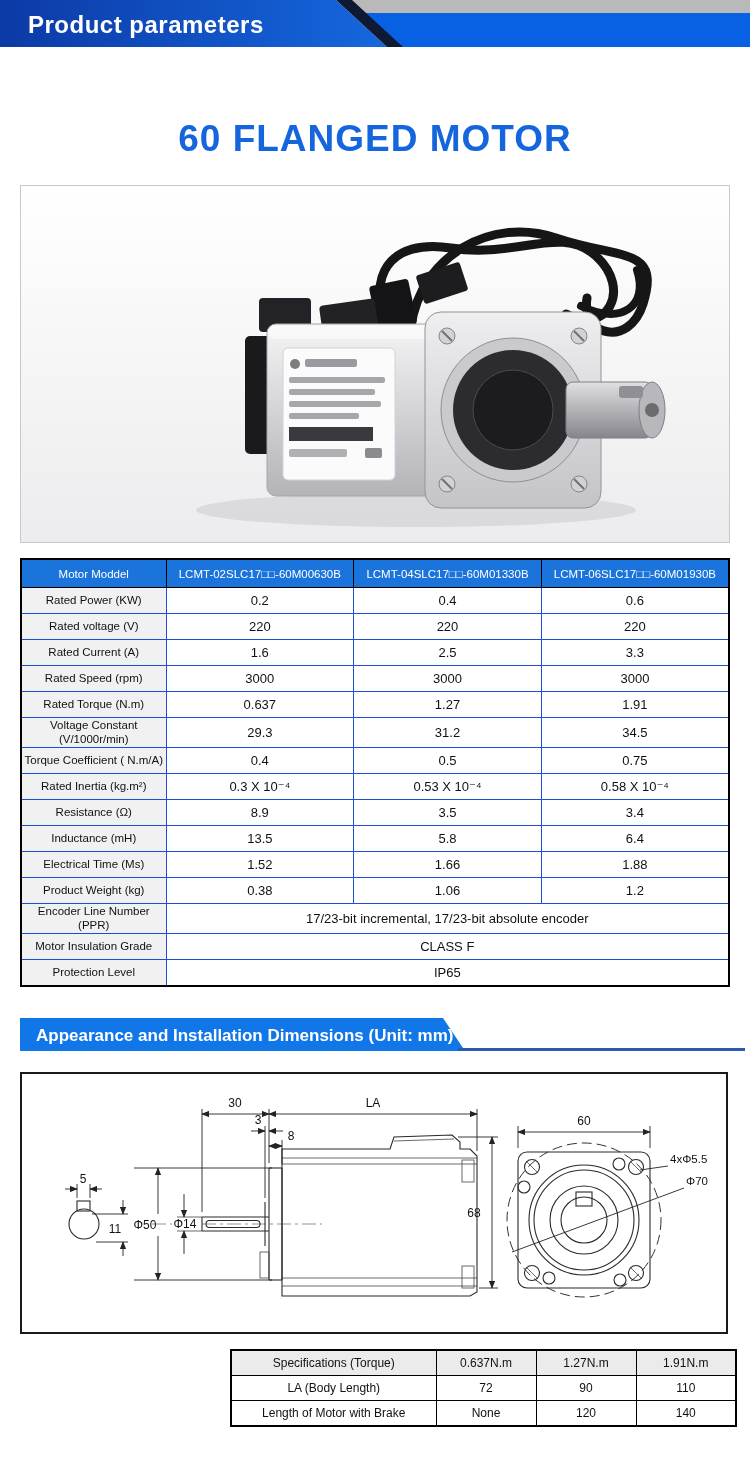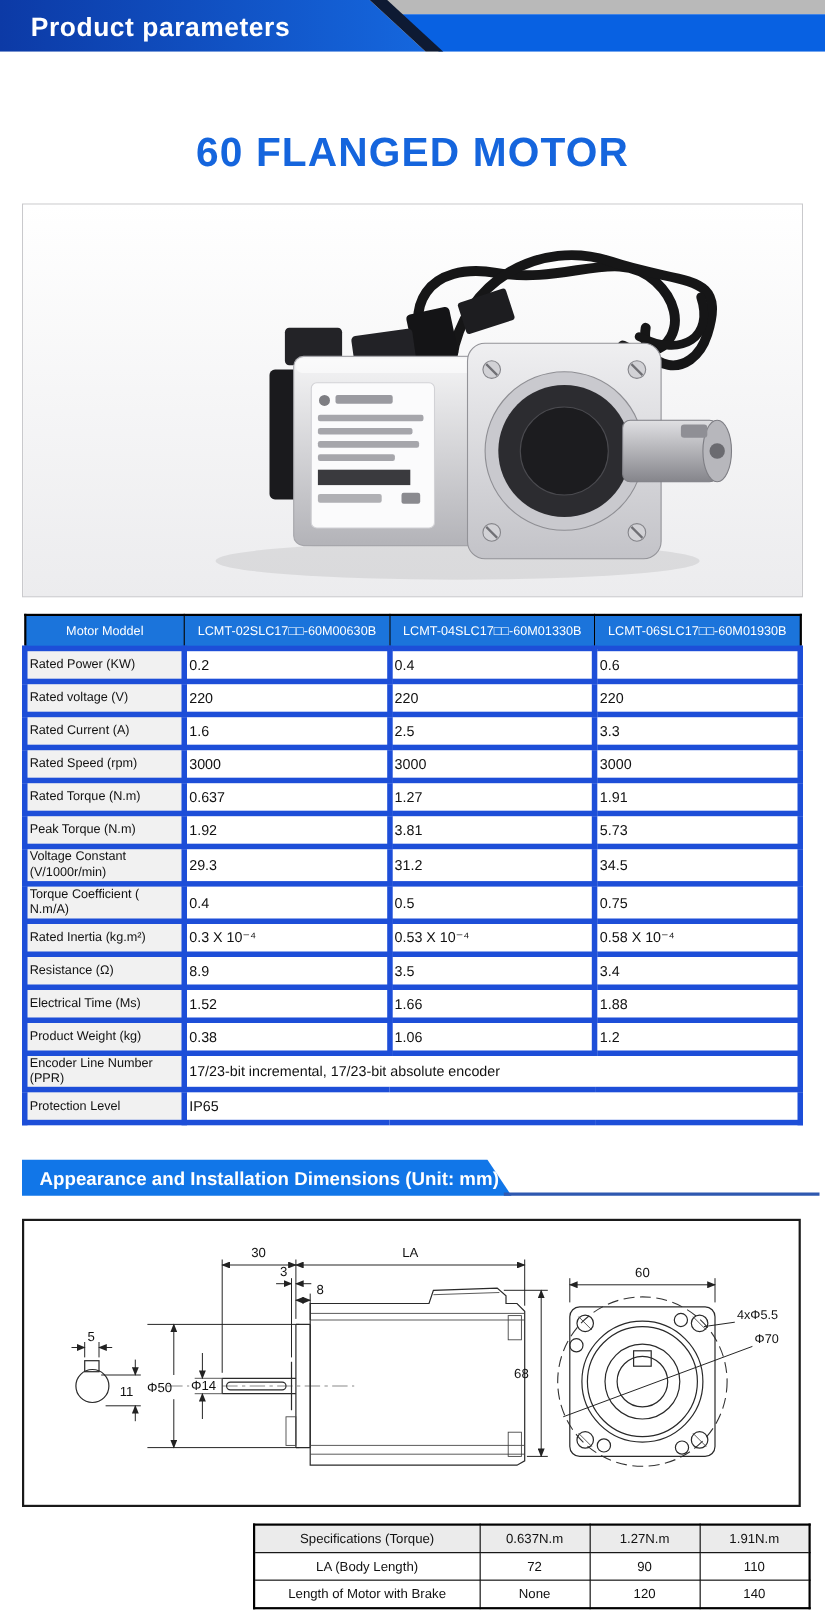--- a/index.html
+++ b/index.html
@@ -26,21 +26,21 @@
     border:1px solid #c9c9cc;box-sizing:content-box;background:#fff;
   }
   
   table{border-collapse:collapse;}
   .spec-table{margin:15px 20px 0 20px;width:710px;table-layout:fixed;border:2px solid #000;}
   .spec-table th{
     background:var(--table-header-blue,#1b74db);color:#fff;
     font-size:11.5px;font-weight:400;height:27px;border:1px solid #000;padding:0 1px;
   }
   .spec-table td{
-    border:5px solid #1d4ed8;font-size:13px;height:25px;padding:0 2px;color:#111;
+    border:1px solid #1d4ed8;text-align:center;font-size:13px;height:25px;padding:0 2px;color:#111;
   }
   .spec-table td.lbl{
     background:var(--label-cell-bg,#f1f1f1);font-size:11.5px;white-space:pre-line;line-height:1.25;
   }
   
   .section-banner{margin-top:31px;width:662px;height:34px;}
   .section-fill{fill:var(--section-banner-blue,#1176e8);}
   .section-underline{stroke:var(--section-underline-blue,#2e58b0);stroke-width:3;}
   .section-text{fill:#ffffff;font-size:17px;font-weight:700;}
   
@@ -202,26 +202,20 @@
         <td>3000</td>
         <td>3000</td>
       </tr>
       <tr>
         <td class="lbl">Rated Torque (N.m)</td>
         <td>0.637</td>
         <td>1.27</td>
         <td>1.91</td>
       </tr>
       <tr>
-        <td class="lbl">Peak Torque (N.m)</td>
-        <td>1.92</td>
-        <td>3.81</td>
-        <td>5.73</td>
-      </tr>
-      <tr>
         <td class="lbl">Voltage Constant
 (V/1000r/min)</td>
         <td>29.3</td>
         <td>31.2</td>
         <td>34.5</td>
       </tr>
       <tr>
         <td class="lbl">Torque Coefficient ( N.m/A)</td>
         <td>0.4</td>
         <td>0.5</td>
@@ -233,34 +227,44 @@
         <td>0.53 X 10⁻⁴</td>
         <td>0.58 X 10⁻⁴</td>
       </tr>
       <tr>
         <td class="lbl">Resistance (Ω)</td>
         <td>8.9</td>
         <td>3.5</td>
         <td>3.4</td>
       </tr>
       <tr>
+        <td class="lbl">Inductance (mH)</td>
+        <td>13.5</td>
+        <td>5.8</td>
+        <td>6.4</td>
+      </tr>
+      <tr>
         <td class="lbl">Electrical Time (Ms)</td>
         <td>1.52</td>
         <td>1.66</td>
         <td>1.88</td>
       </tr>
       <tr>
         <td class="lbl">Product Weight (kg)</td>
         <td>0.38</td>
         <td>1.06</td>
         <td>1.2</td>
       </tr>
       <tr>
         <td class="lbl">Encoder Line Number (PPR)</td>
         <td colspan="3">17/23-bit incremental, 17/23-bit absolute encoder</td>
+      </tr>
+      <tr>
+        <td class="lbl">Motor Insulation Grade</td>
+        <td colspan="3">CLASS F</td>
       </tr>
       <tr>
         <td class="lbl">Protection Level</td>
         <td colspan="3">IP65</td>
       </tr>
     </tbody>
 </table>
 
 <div class="section-banner">
   <svg width="750" height="34" viewBox="0 0 750 34">

